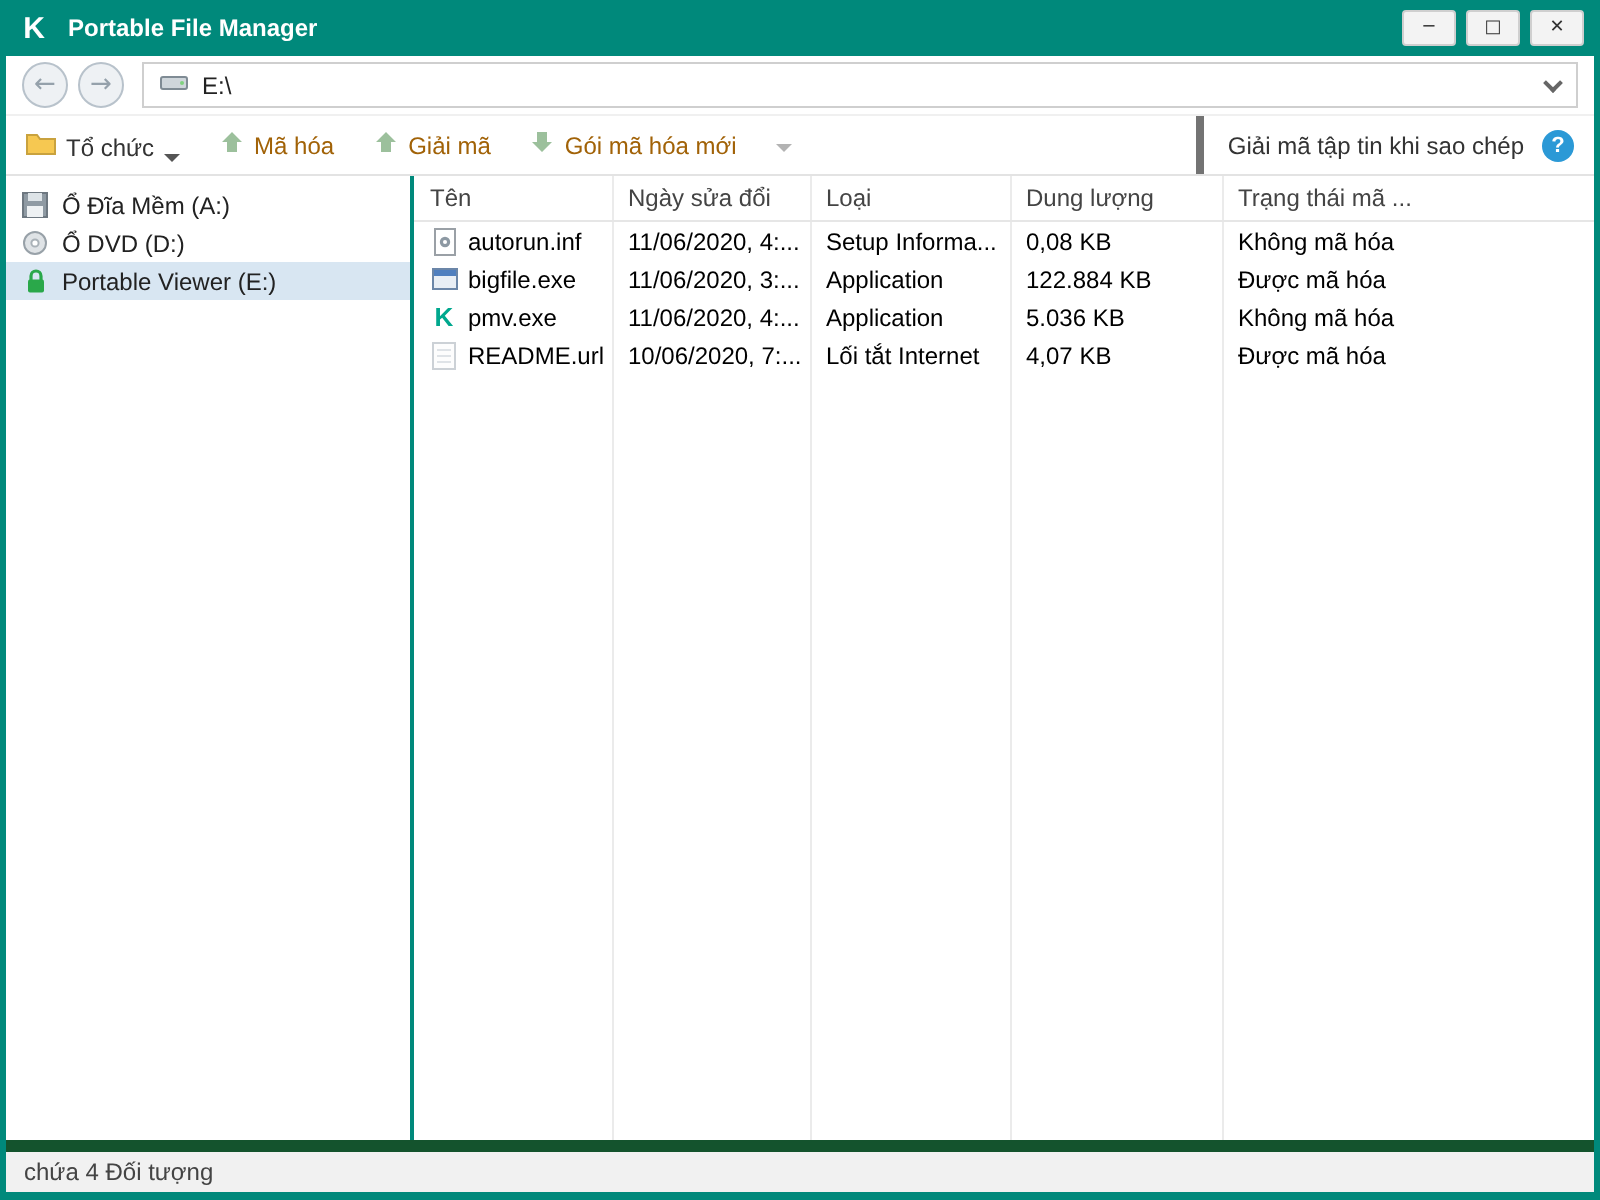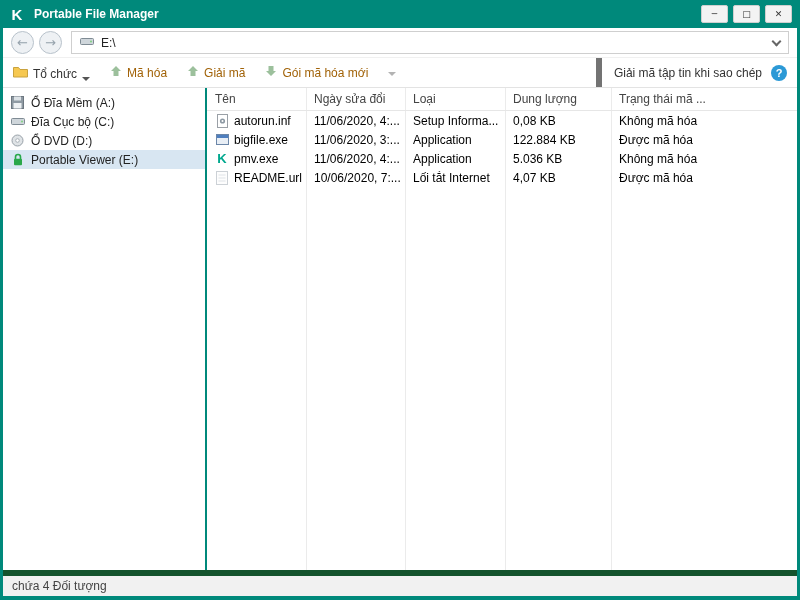--- a/index.html
+++ b/index.html
@@ -26,21 +26,21 @@
             font-size:13px; display:flex; align-items:center; justify-content:center; font-family:"DejaVu Sans", sans-serif; }
   .address-box { flex:1; height:23px; margin-left:4px; border:1px solid #cfcfcf; background:#fff; display:flex; align-items:center; padding:0 8px; gap:7px; }
   .chev { width:7px; height:7px; border-right:2px solid #666; border-bottom:2px solid #666; transform:rotate(45deg); margin-left:auto; margin-top:-3px; }
 
   
   .toolbar { height:30px; display:flex; align-items:center; padding:0 0 0 10px; border-bottom:1px solid #e3e3e3; }
   .tb-item { display:flex; align-items:flex-end; gap:5px; margin-right:20px; color:#333; white-space:nowrap; }
   .tb-item.disabled { color:#a16207; }
   .caret { width:0; height:0; border-left:4px solid transparent; border-right:4px solid transparent; border-top:4px solid #555; margin-top:2px; }
   .caret.dis { border-top-color:#b3b3b3; }
-  .tb-right { margin-left:auto; display:flex; align-items:center; gap:9px; padding:0 10px 0 12px; border-left:6px solid #737373; height:100%; color:#333; white-space:nowrap;justify-content:space-between; }
+  .tb-right { margin-left:auto; display:flex; align-items:center; gap:9px; padding:0 10px 0 12px; border-left:4px solid #737373; height:100%; color:#333; white-space:nowrap;justify-content:space-between; }
   .help { width:16px; height:16px; border-radius:50%; background:#2b99d6; color:#fff; font-weight:bold; font-size:11px;
           display:flex; align-items:center; justify-content:center; }
 
   
   .content { flex:1; display:flex; min-height:0; background:#fff; }
   .sidebar { width:202px; padding-top:5px; }
   .side-item { height:19px; display:flex; align-items:center; gap:6px; padding:0 4px 0 7px; white-space:nowrap; }
   .side-item.selected { background:#d8e6f2; }
   .side-item .ic { width:15px; display:flex; justify-content:center; }
   .vsep { width:2px; background:#00897b; }
@@ -141,29 +141,20 @@
             <svg width="13" height="13">
                 <rect x="0.5" y="0.5" width="12" height="12" fill="#8f9aa3" stroke="#6d7780"></rect>
                 <rect x="3" y="0.5" width="7" height="4" fill="#dde3e7"></rect>
                 <rect x="2.5" y="7" width="8" height="5.5" fill="#eef1f3"></rect>
               </svg>
           </span>
           <span>Ổ Đĩa Mềm (A:)</span>
         </div>
         <div class="side-item">
           <span class="ic">
-            <svg width="14" height="13">
-                <rect x="0.5" y="3.5" width="13" height="6" rx="1" fill="#cfd6db" stroke="#7f8b94"></rect>
-                <circle cx="11" cy="6.5" r="1" fill="#7fd17f"></circle>
-              </svg>
-          </span>
-          <span>Đĩa Cục bộ (C:)</span>
-        </div>
-        <div class="side-item">
-          <span class="ic">
             <svg width="13" height="13">
                 <circle cx="6.5" cy="6.5" r="5.5" fill="#dfe3e6" stroke="#98a1a8"></circle>
                 <circle cx="6.5" cy="6.5" r="1.8" fill="#fff" stroke="#aab2b8"></circle>
               </svg>
           </span>
           <span>Ổ DVD (D:)</span>
         </div>
         <div class="side-item selected">
           <span class="ic">
             <svg width="12" height="13" viewBox="0 0 12 13">

